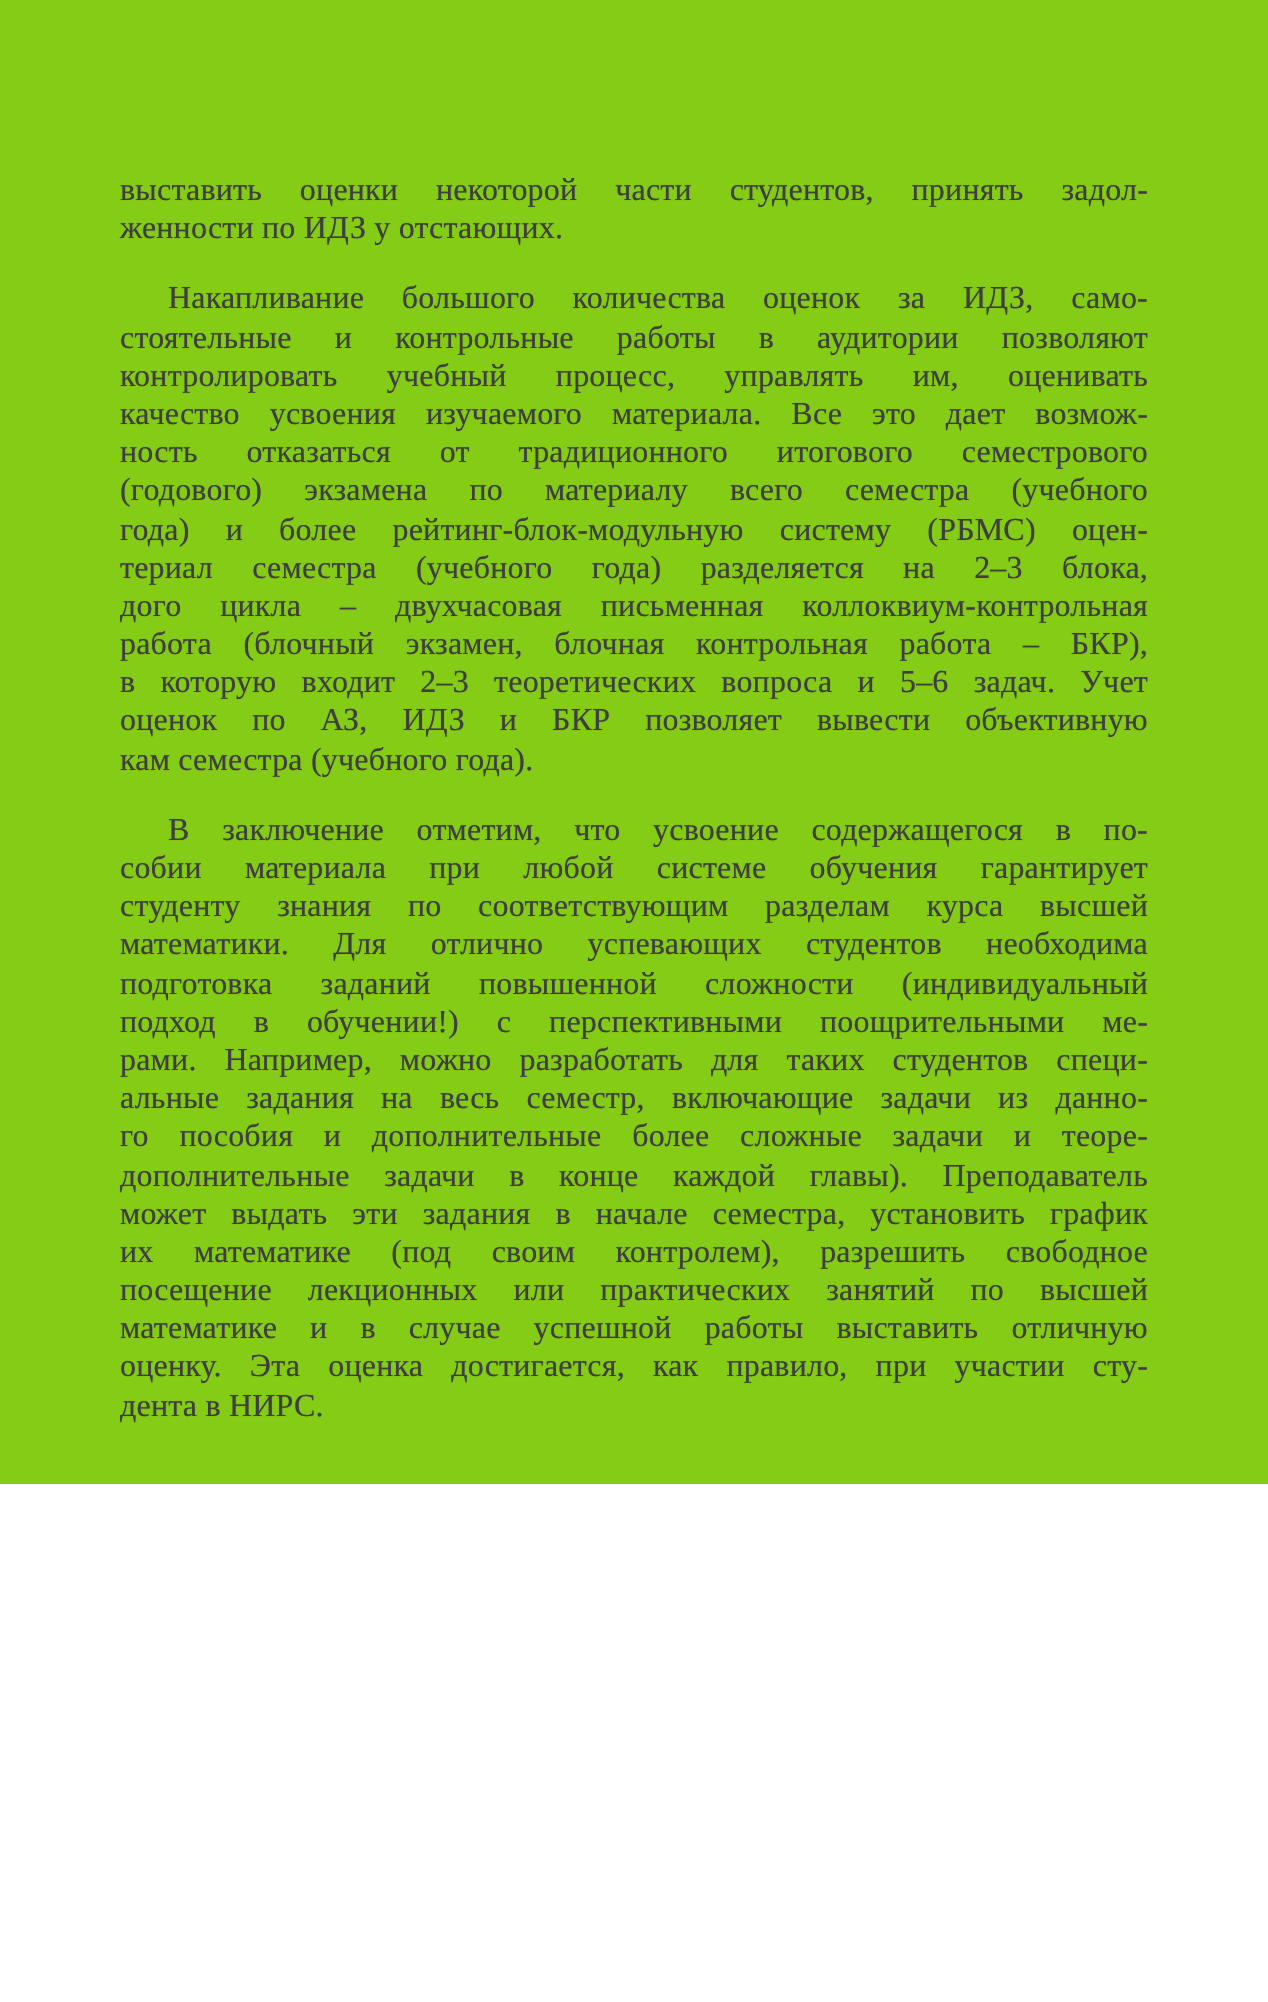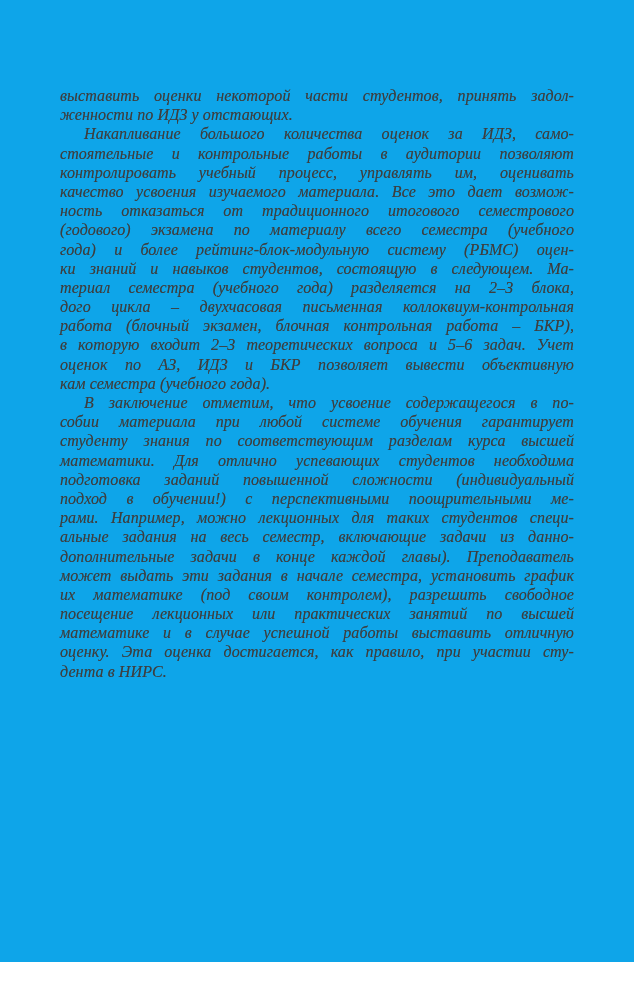--- a/index.html
+++ b/index.html
@@ -3,25 +3,24 @@
 <meta charset="utf-8">
 <style>
   html, body {
     margin: 0;
     padding: 0;
     background: #ffffff;
   }
   .page {
     position: relative;
     width: 634px;
-    height: 962px;
-    background: #0ea5e9;
+    height: 742px;
+    background: #84cc16;
     overflow: hidden;
     font-family: "Liberation Serif", "DejaVu Serif", serif;
-    font-style: italic;
   }
   .textblock {
     position: absolute;
     left: 60px;
     top: 86px;
     width: 514px;
     color: #3e3e3e;
     font-size: 16px;
     line-height: 19.2px;
     letter-spacing: 0.1px;
@@ -37,20 +36,21 @@
     height: 19.2px;
     overflow: visible;
     white-space: normal;
   }
   .line.para-end {
     text-align: right;
     text-align-last: left;
   }
   .line.indent {
     text-indent: 24px;
+    margin-top: 16px;
   }
 </style>
 </head>
 <body>
 
 <div class="page">
   <div class="textblock">
 
     <div class="paragraph">
       <div class="line">выставить оценки некоторой части студентов, принять задол-</div>
@@ -58,38 +58,38 @@
     </div>
 
     <div class="paragraph">
       <div class="line indent">Накапливание большого количества оценок за ИДЗ, само-</div>
       <div class="line">стоятельные и контрольные работы в аудитории позволяют</div>
       <div class="line">контролировать учебный процесс, управлять им, оценивать</div>
       <div class="line">качество усвоения изучаемого материала. Все это дает возмож-</div>
       <div class="line">ность отказаться от традиционного итогового семестрового</div>
       <div class="line">(годового) экзамена по материалу всего семестра (учебного</div>
       <div class="line">года) и более рейтинг-блок-модульную систему (РБМС) оцен-</div>
-      <div class="line">ки знаний и навыков студентов, состоящую в следующем. Ма-</div>
       <div class="line">териал семестра (учебного года) разделяется на 2–3 блока,</div>
       <div class="line">дого цикла – двухчасовая письменная коллоквиум-контрольная</div>
       <div class="line">работа (блочный экзамен, блочная контрольная работа – БКР),</div>
       <div class="line">в которую входит 2–3 теоретических вопроса и 5–6 задач. Учет</div>
       <div class="line">оценок по АЗ, ИДЗ и БКР позволяет вывести объективную</div>
       <div class="line para-end">кам семестра (учебного года).</div>
     </div>
 
     <div class="paragraph">
       <div class="line indent">В заключение отметим, что усвоение содержащегося в по-</div>
       <div class="line">собии материала при любой системе обучения гарантирует</div>
       <div class="line">студенту знания по соответствующим разделам курса высшей</div>
       <div class="line">математики. Для отлично успевающих студентов необходима</div>
       <div class="line">подготовка заданий повышенной сложности (индивидуальный</div>
       <div class="line">подход в обучении!) с перспективными поощрительными ме-</div>
-      <div class="line">рами. Например, можно лекционных для таких студентов специ-</div>
+      <div class="line">рами. Например, можно разработать для таких студентов специ-</div>
       <div class="line">альные задания на весь семестр, включающие задачи из данно-</div>
+      <div class="line">го пособия и дополнительные более сложные задачи и теоре-</div>
       <div class="line">дополнительные задачи в конце каждой главы). Преподаватель</div>
       <div class="line">может выдать эти задания в начале семестра, установить график</div>
       <div class="line">их математике (под своим контролем), разрешить свободное</div>
       <div class="line">посещение лекционных или практических занятий по высшей</div>
       <div class="line">математике и в случае успешной работы выставить отличную</div>
       <div class="line">оценку. Эта оценка достигается, как правило, при участии сту-</div>
       <div class="line para-end">дента в НИРС.</div>
     </div>
 
   </div>

